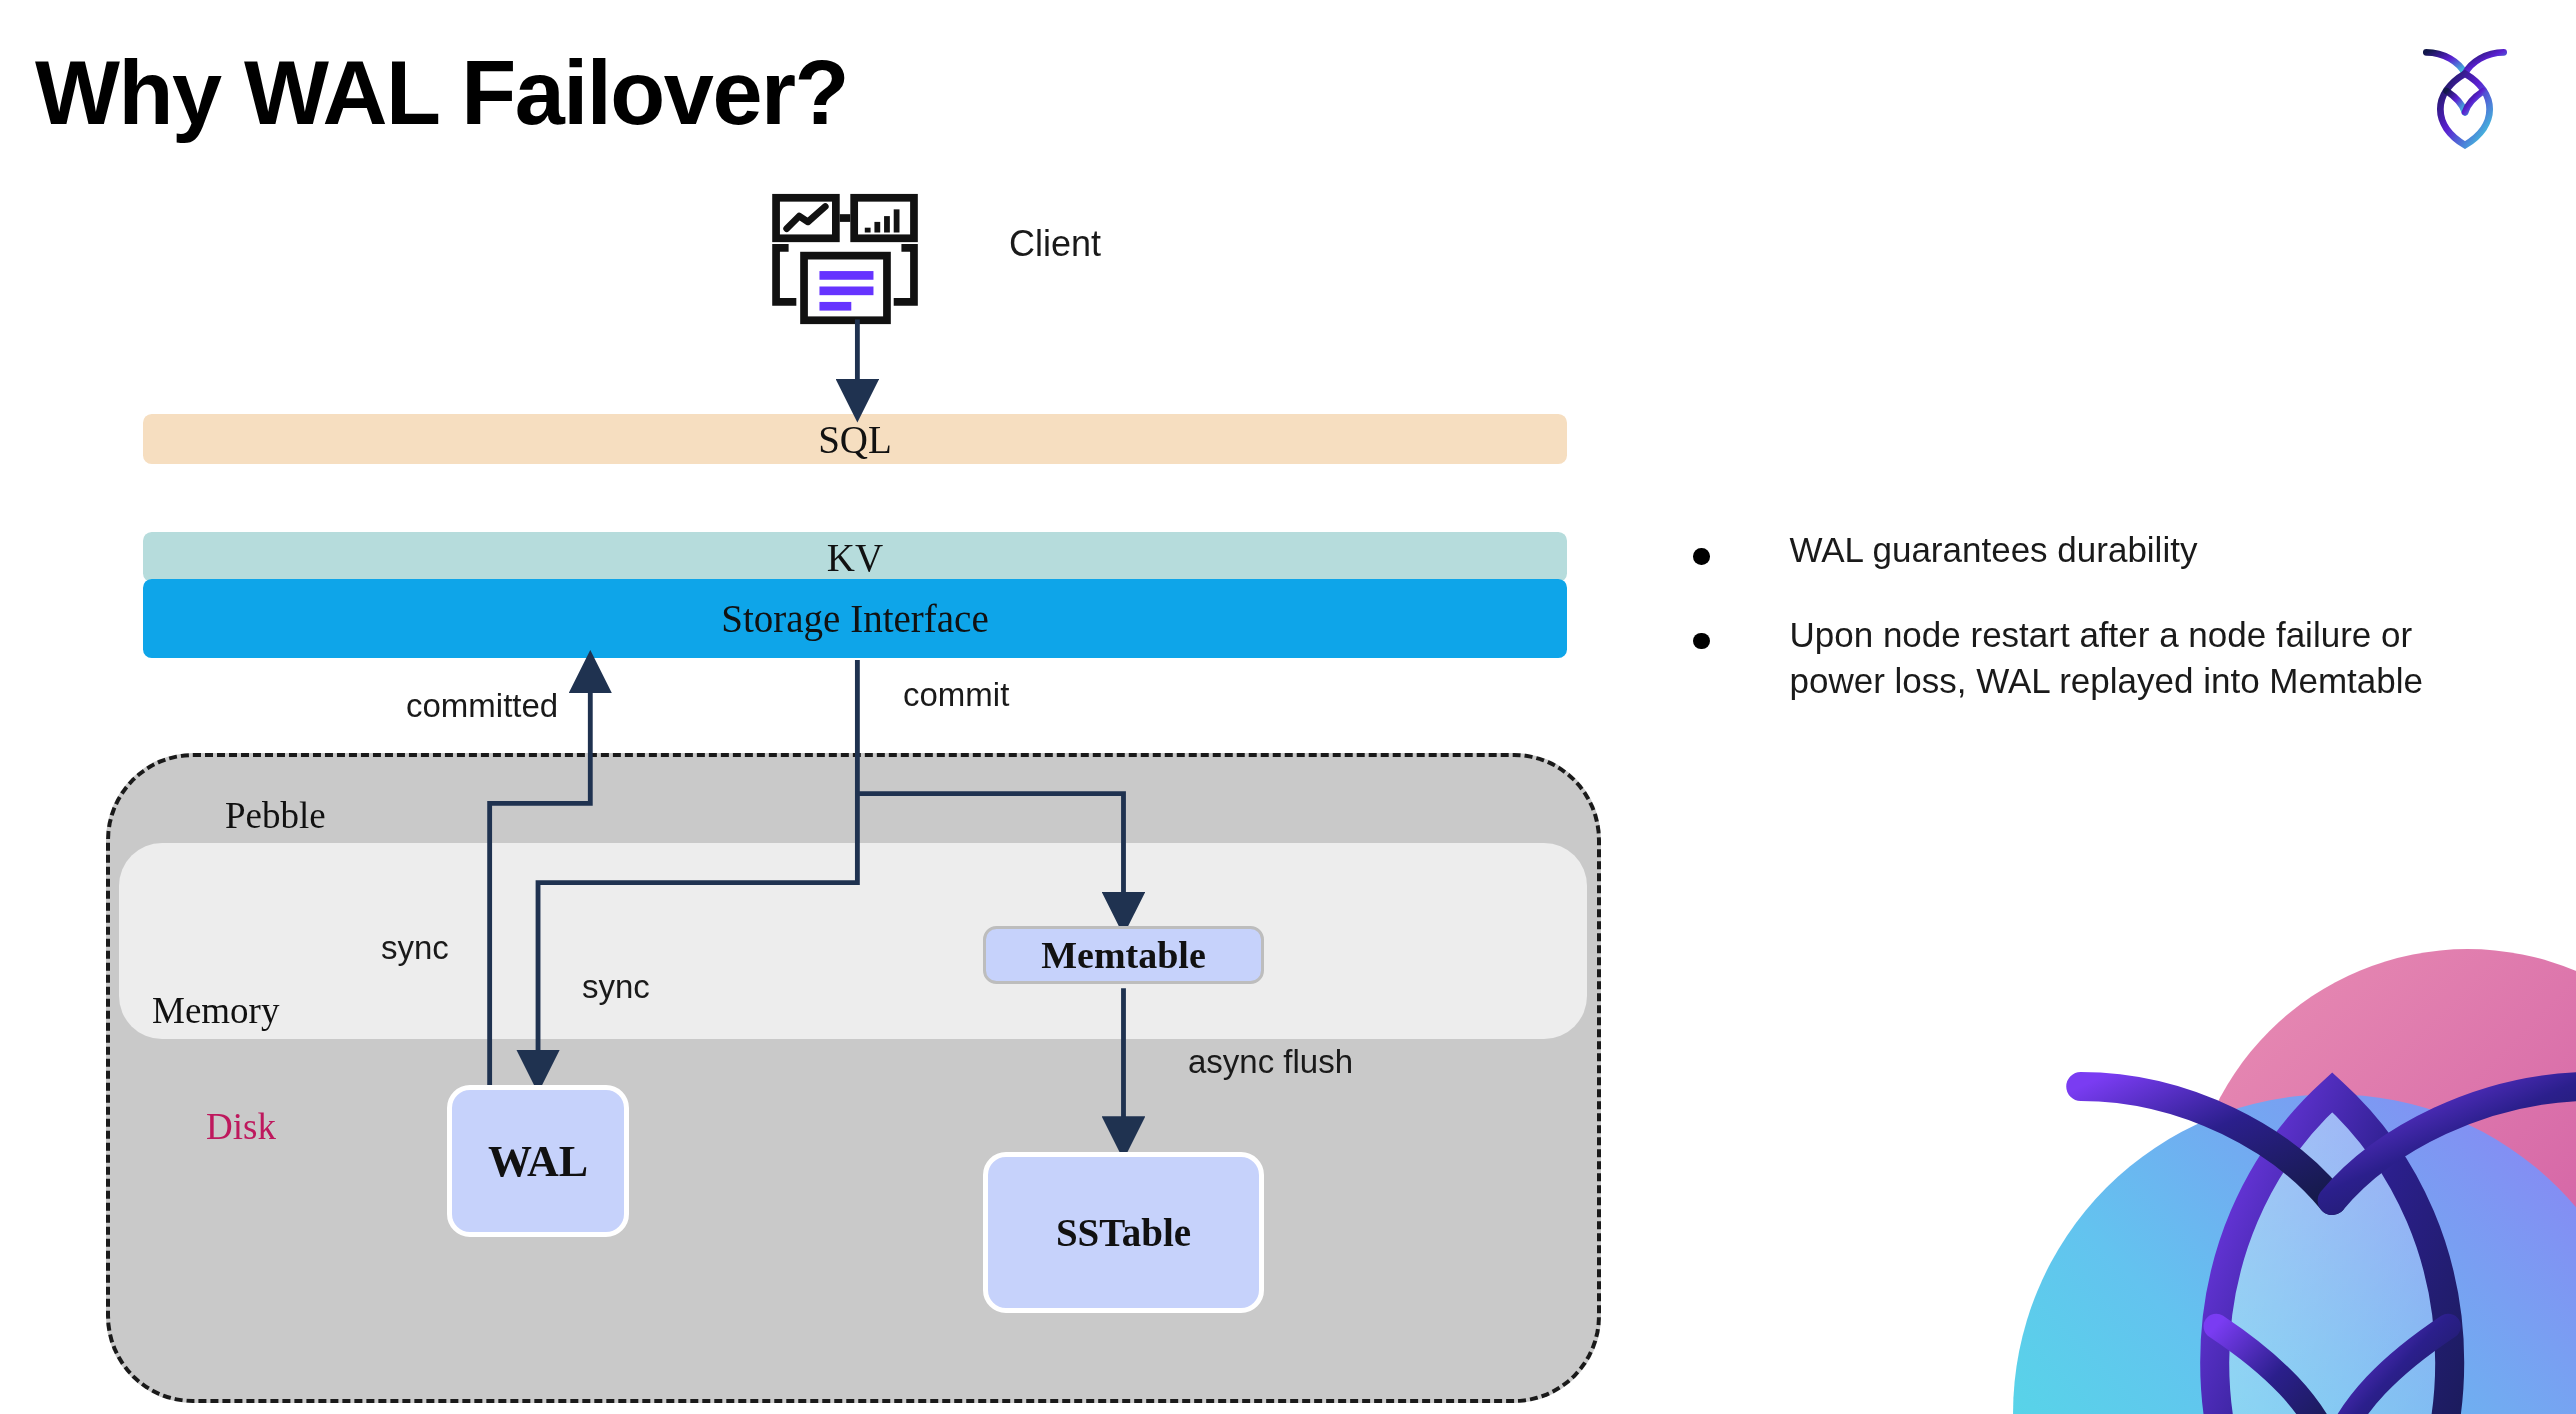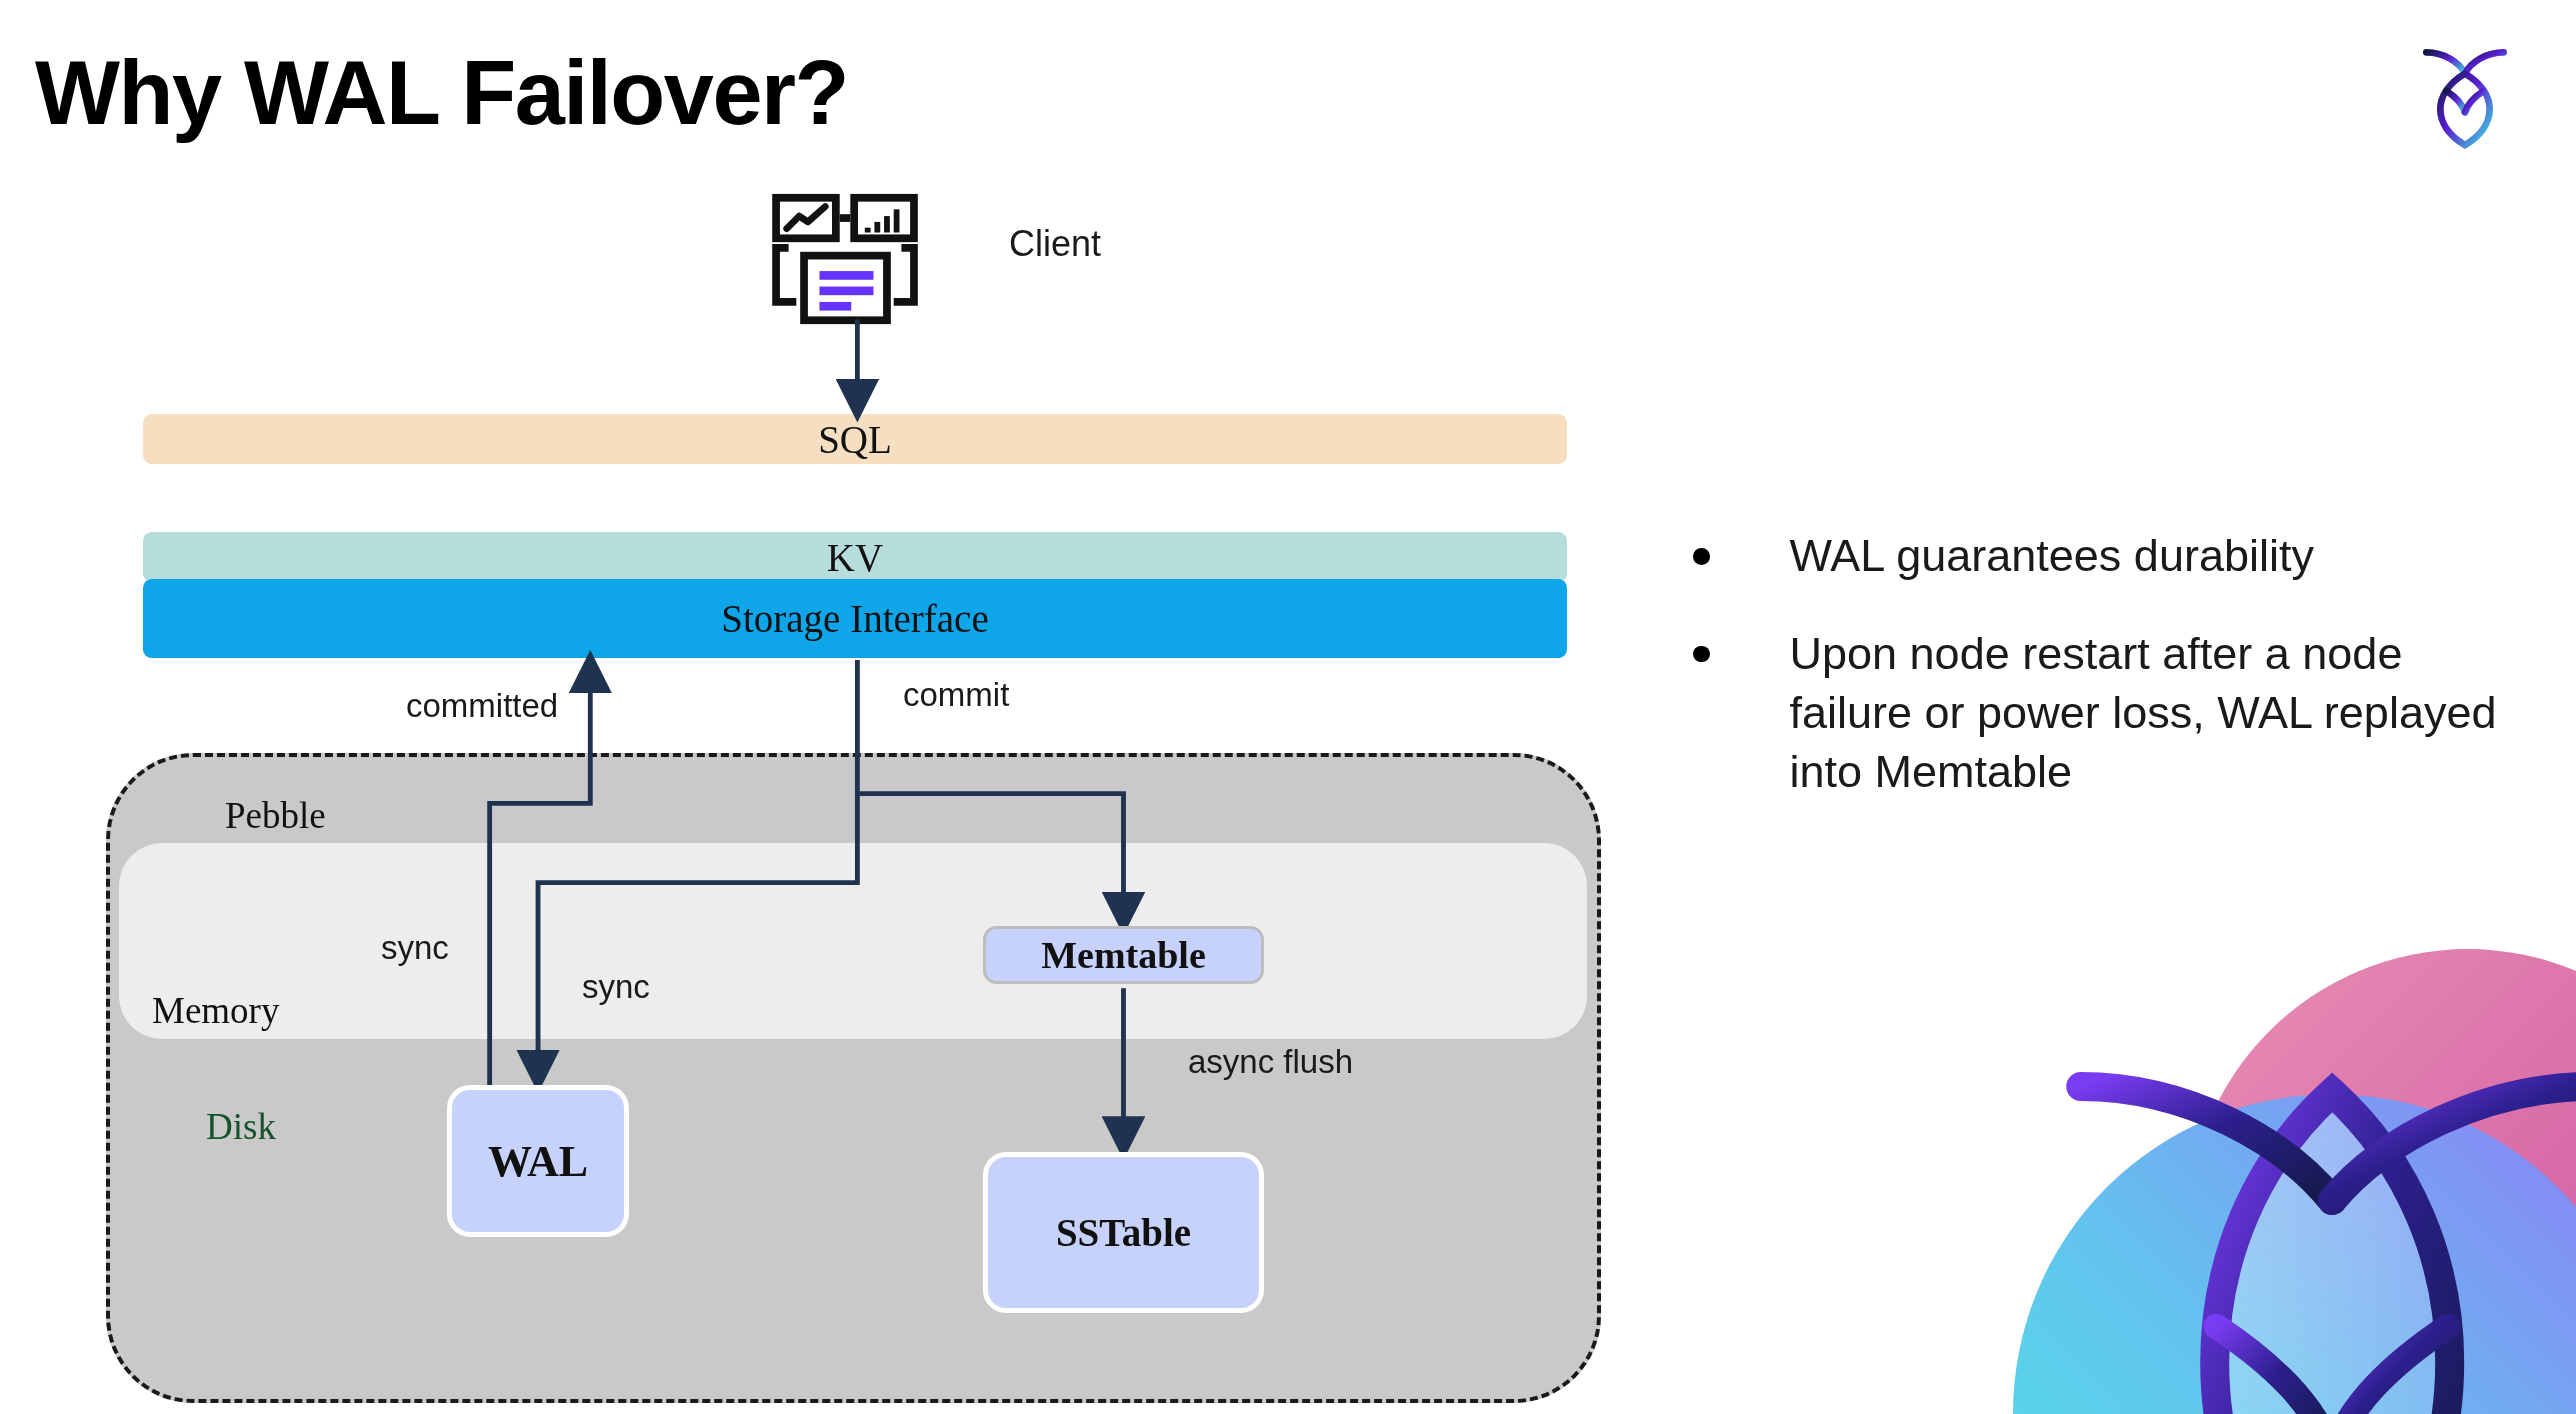--- a/index.html
+++ b/index.html
@@ -58,21 +58,21 @@
   #memory-box {
     position:absolute; left:119px; top:843px; width:1468px; height:196px;
     background:#ededed; border-radius:43px;
   }
   #memory-label {
     position:absolute; left:152px; top:989px;
     font-family:"Liberation Serif", serif; font-size:37px; color:#111;
   }
   #disk-label {
     position:absolute; left:206px; top:1105px;
-    font-family:"Liberation Serif", serif; font-size:37px; color:#14532d;
+    font-family:"Liberation Serif", serif; font-size:37px; color:#be185d;
   }
 
   
   .node {
     position:absolute; display:flex; align-items:center; justify-content:center;
     font-family:"Liberation Serif", serif; font-weight:700; color:#111;
     background:#c6d2fb;
   }
   #node-memtable {
     left:983px; top:926px; width:281px; height:58px;
@@ -103,21 +103,21 @@
 
   
   #bullets { position:absolute; left:1693px; top:527px; width:823px; }
   .bullet-row { display:flex; align-items:flex-start; margin-bottom:39px; }
   .bullet-dot {
     flex:0 0 auto; width:16.5px; height:16.5px; border-radius:50%;
     background:#000; margin-top:21px; margin-right:80px;
   }
   .bullet-text {
     font-family:"Liberation Sans", sans-serif;
-    font-size:45px; line-height:1.31; color:#1a1a1a;
+    font-size:35px; line-height:1.31; color:#1a1a1a;
   }
 </style>
 </head>
 <body>
 
 <div id="slide">
 
   <svg id="corner-art" viewBox="0 0 700 540" xmlns="http://www.w3.org/2000/svg">
     <defs>
       <linearGradient id="gPink" x1="0" y1="0" x2="1" y2="1">

